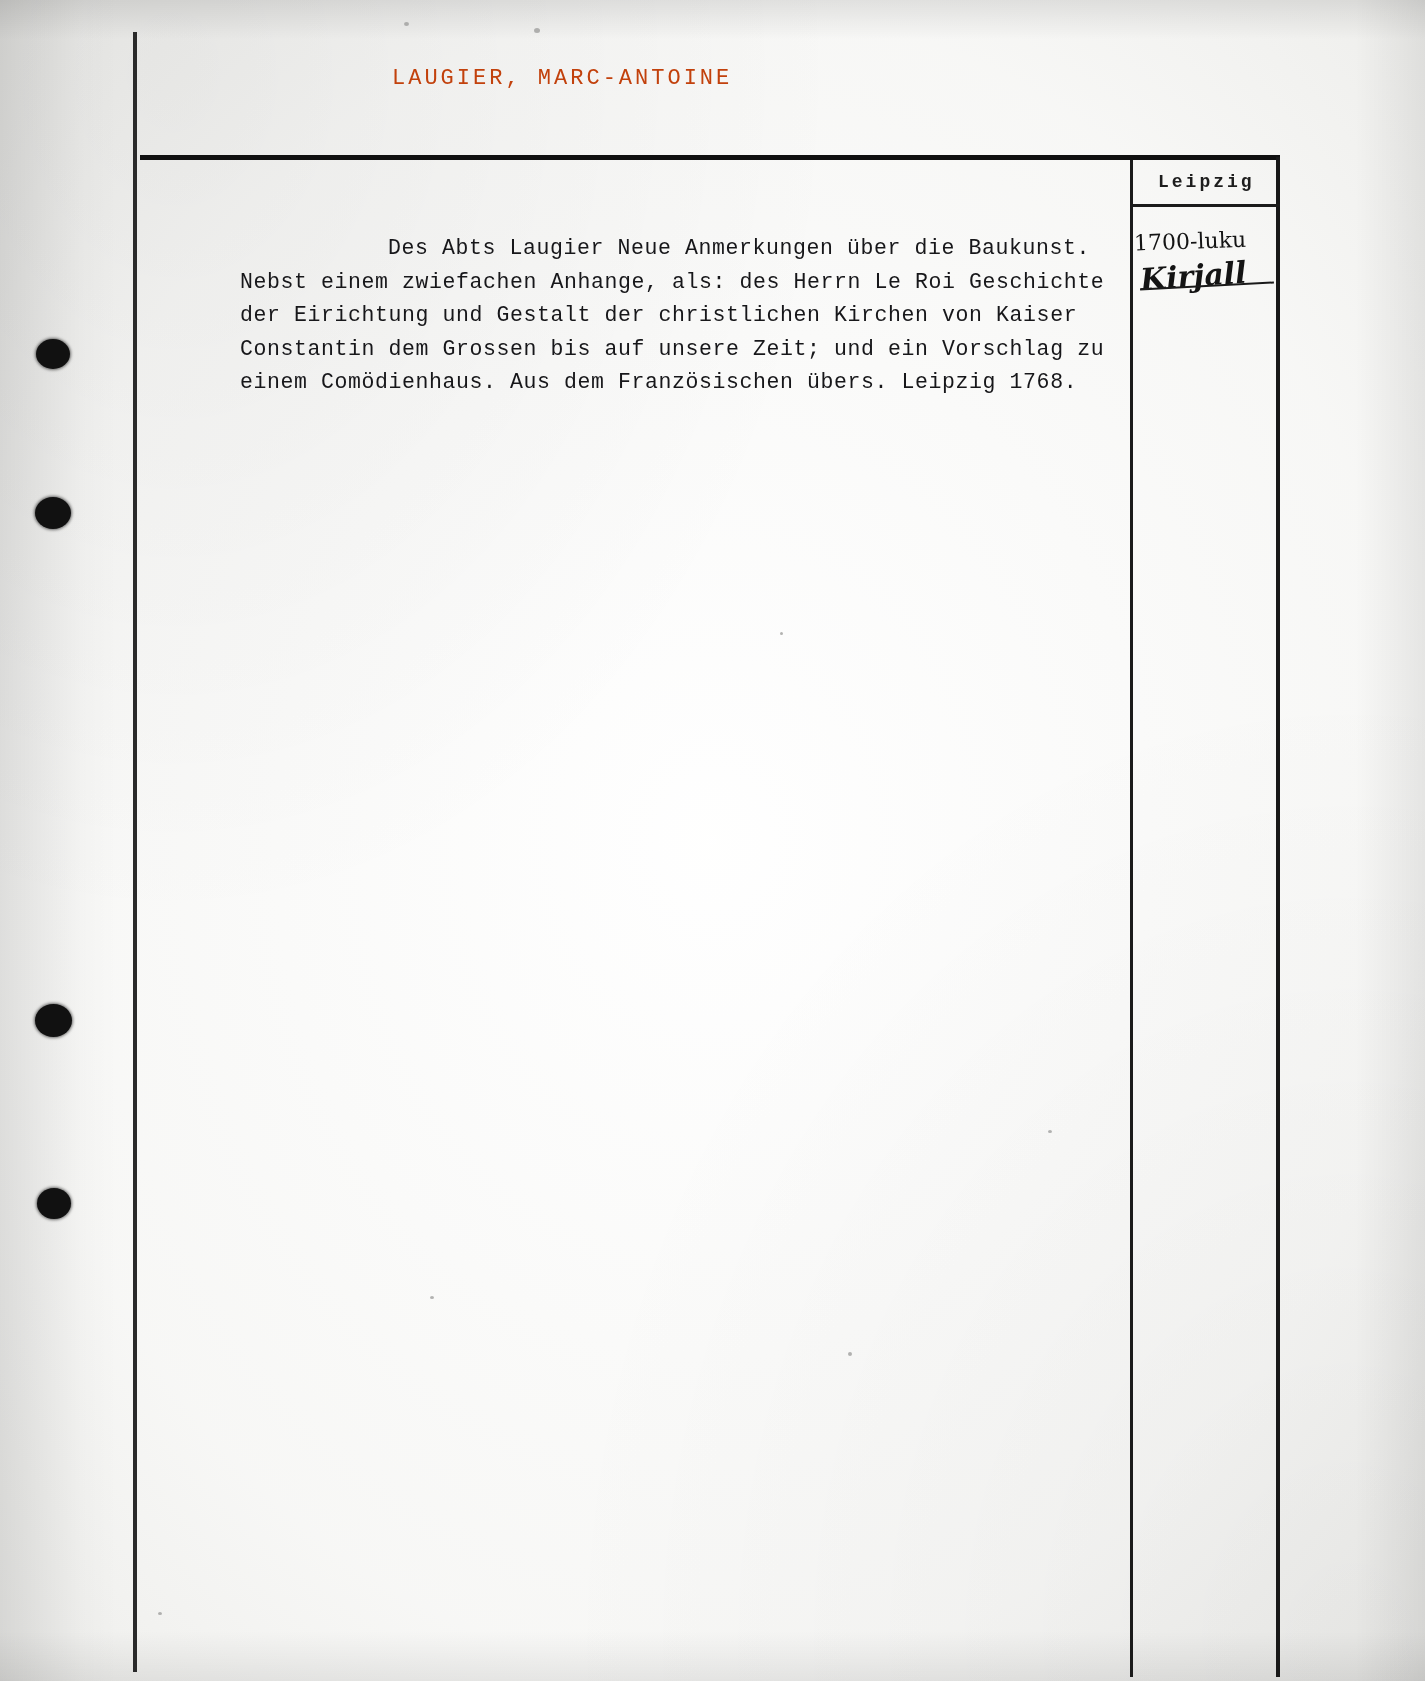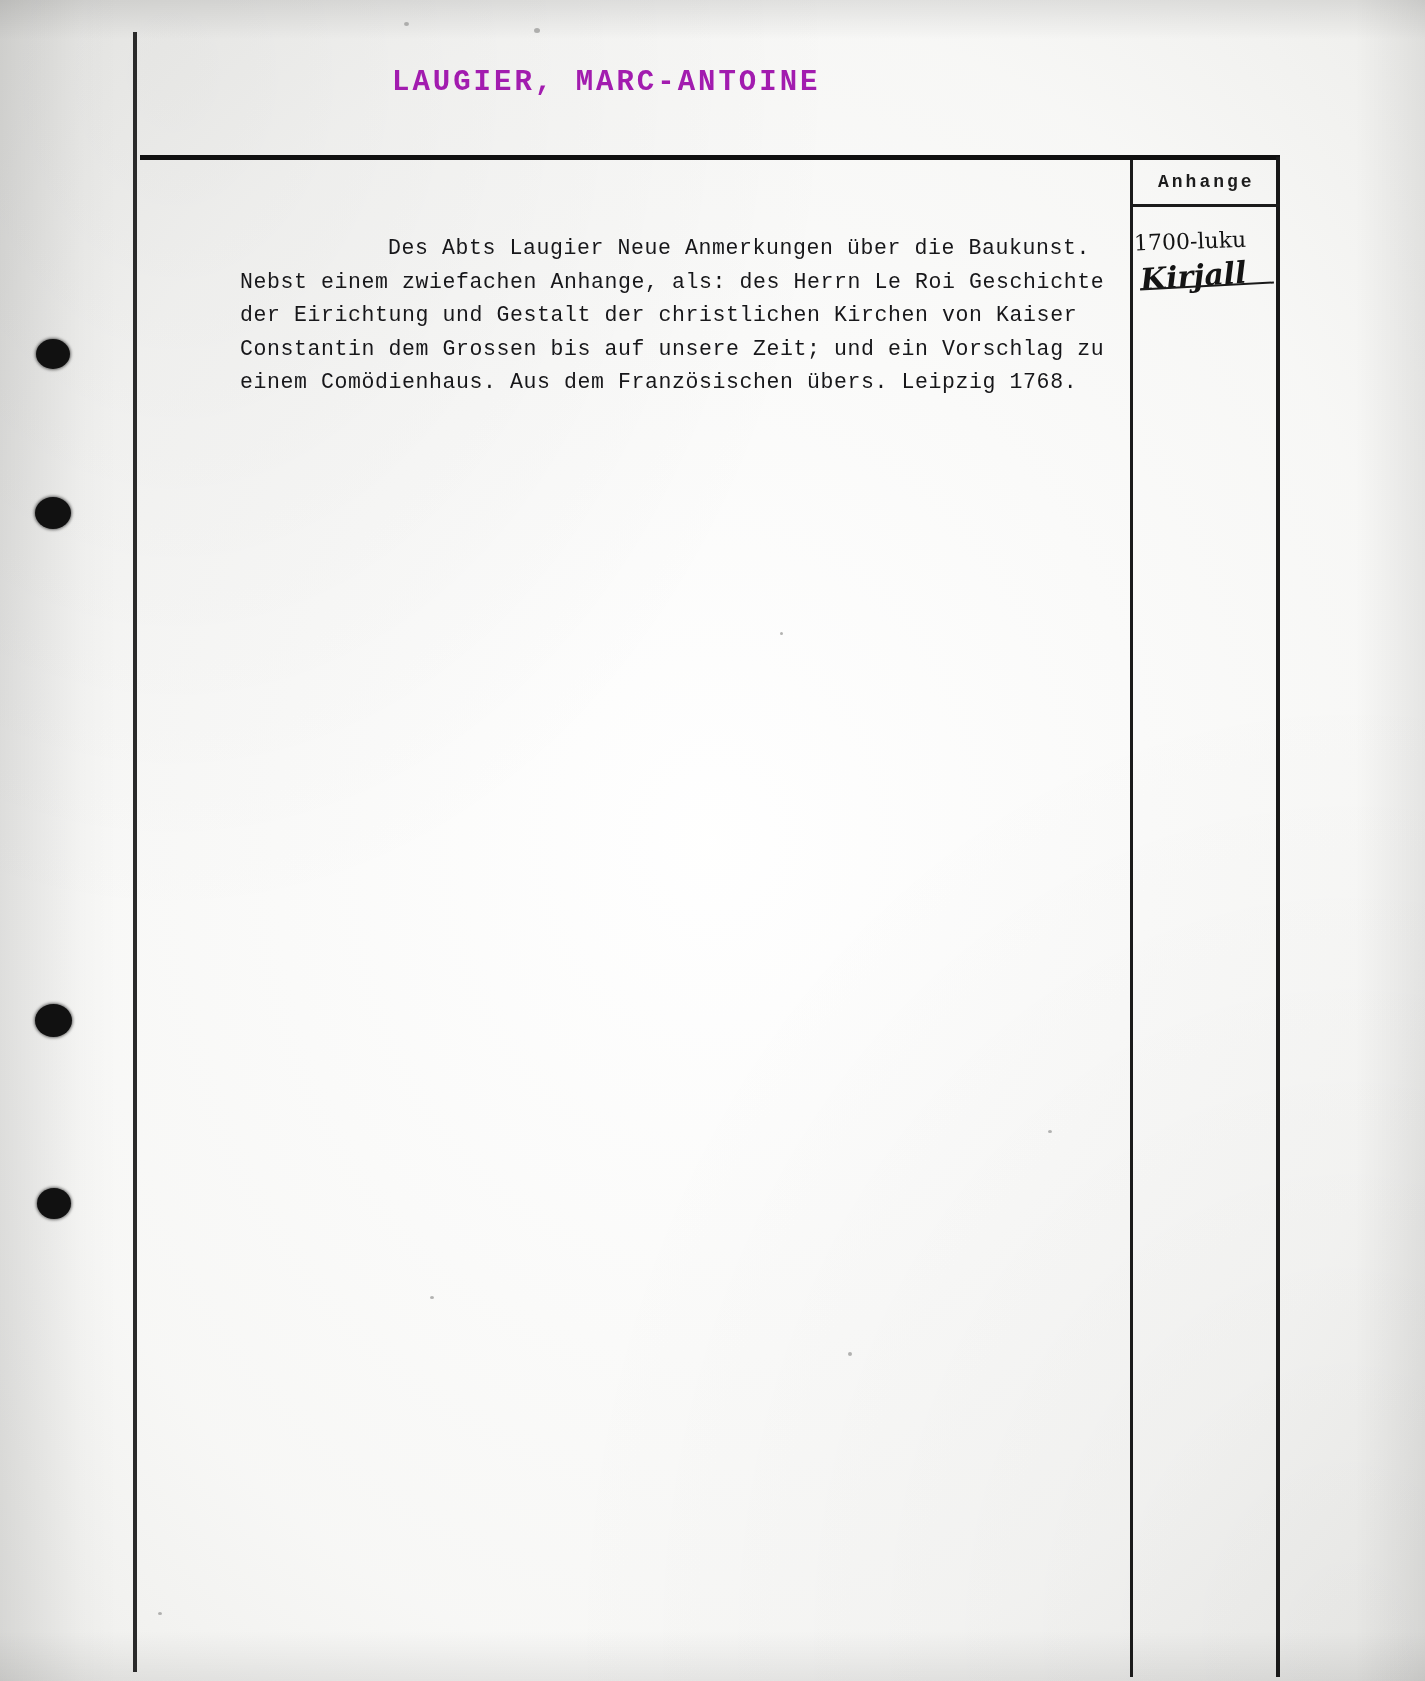--- a/index.html
+++ b/index.html
@@ -112,25 +112,24 @@
     width: 148px;
     height: 3px;
     background: #1b1b1b;
   }
 
   
   .surname-heading {
     position: absolute;
     left: 392px;
     top: 66px;
-    font-size: 29px;
+    font-size: 22px;
     letter-spacing: 3.0px;
-    color: #a21caf;
+    color: #c2410c;
     white-space: nowrap;
-    font-weight: bold;
   }
 
   
   .signum-label {
     position: absolute;
     left: 1158px;
     top: 172px;
     font-size: 18px;
     letter-spacing: 3px;
     color: #1d1d1d;
@@ -213,21 +212,21 @@
 
   <div class="binder-rule"></div>
 
   <div class="surname-heading">LAUGIER, MARC-ANTOINE</div>
 
   <div class="card-top-rule"></div>
   <div class="card-right-rule"></div>
   <div class="signum-col-rule"></div>
   <div class="signum-header-rule"></div>
 
-  <div class="signum-label">Anhange</div>
+  <div class="signum-label">Leipzig</div>
 
   <div class="signum-hand">
     <span class="line-a">1700-luku</span>
     <span class="line-b">Kirjall</span>
   </div>
   <div class="hand-strike"></div>
 
   <div class="record-block"><span class="indent"></span><span>Des Abts Laugier Neue Anmerkungen über die Baukunst. Nebst einem zwiefachen Anhange, als: des Herrn Le Roi Geschichte der Eirichtung und Gestalt der christlichen Kirchen von Kaiser Constantin dem Grossen bis auf unsere Zeit; und ein Vorschlag zu einem Comödienhaus. Aus dem Französischen übers. Leipzig 1768.</span></div>
 
   <div class="speck" style="left:780px; top:632px; width:3px; height:3px;"></div>

